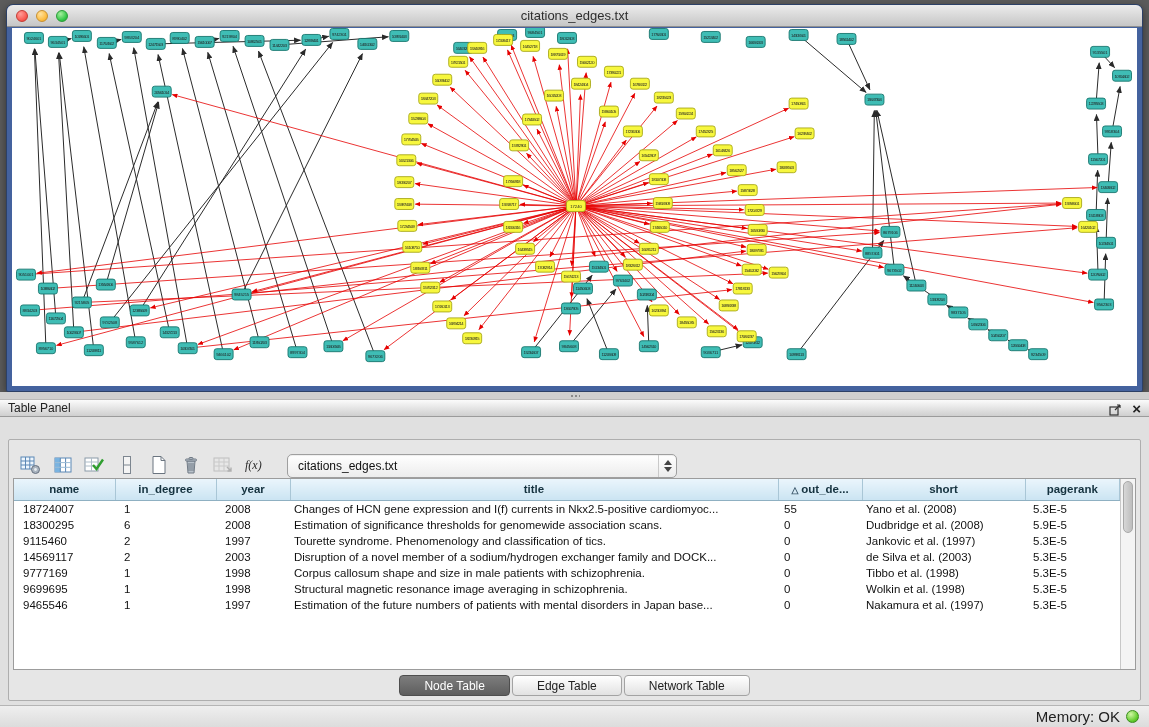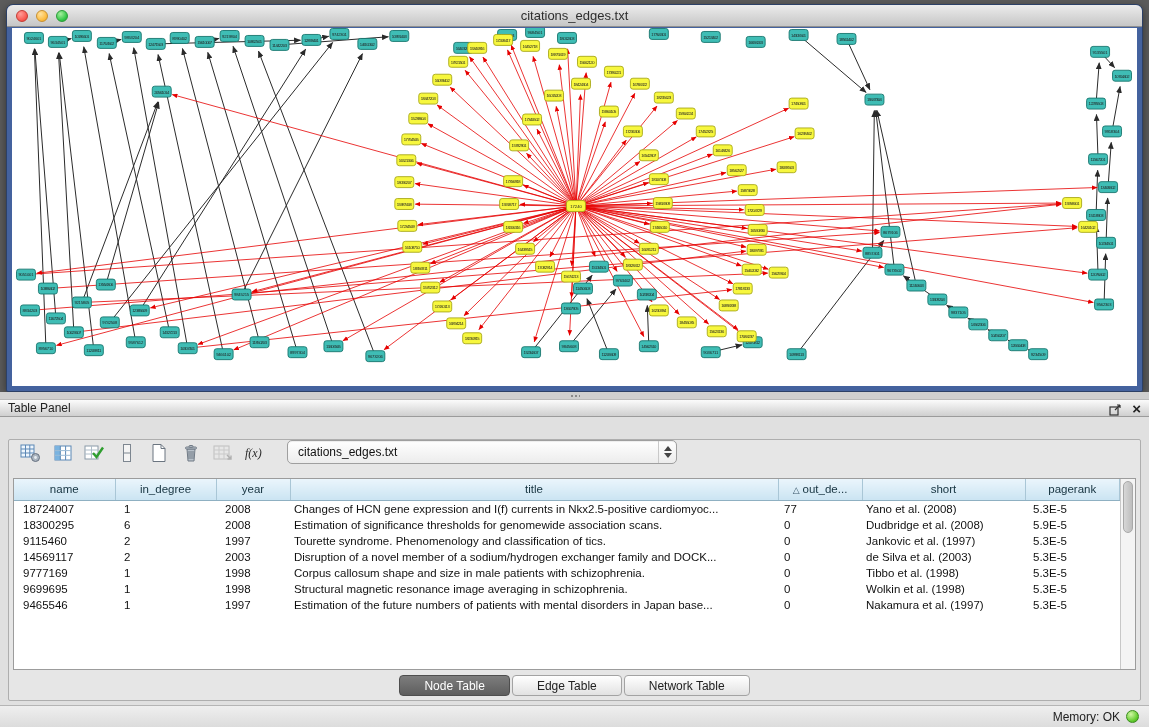--- a/index.html
+++ b/index.html
@@ -36,39 +36,39 @@
   .ph-icons { margin-left:auto; display:flex; align-items:center; gap:10px; }
   .ph-float { width:13px; height:13px; display:inline-block; }
   .ph-close { font-size:15px; font-weight:bold; color:#222; line-height:13px; cursor:default; }
 
   
   .panel-area { position:absolute; left:0; top:417px; width:1149px; height:288px; background:#e0e0e0; }
   .panel-inner { position:absolute; left:8px; right:8px; top:22px; height:262px;
     background:#e6e6e6; border:1px solid #aeaeae; border-radius:2px;
     display:flex; flex-direction:column; }
 
-  .toolbar { height:38px; display:flex; align-items:flex-start; gap:5px; padding:0 8px; }
+  .toolbar { height:38px; display:flex; align-items:flex-end; gap:5px; padding:0 8px; }
   .tbtn { width:27px; height:26px; border:none; background:transparent; border-radius:4px;
     display:flex; align-items:center; justify-content:center; }
   .tbtn svg { display:block; }
   .combo { margin-left:14px; width:390px; height:24px; background:linear-gradient(#ffffff,#ececec);
     border:1px solid #9f9f9f; border-radius:5px; display:flex; align-items:center;
     padding-left:10px; box-shadow:inset 0 1px 1px rgba(0,0,0,.07); }
   .combo-text { font-size:12px; color:#111; flex:1; }
   .combo-arrows { width:18px; height:100%; display:flex; flex-direction:column; align-items:center;
     justify-content:center; gap:2px; border-left:1px solid #c9c9c9; }
   .arr-up   { width:0; height:0; border-left:4px solid transparent; border-right:4px solid transparent; border-bottom:5px solid #444; }
   .arr-down { width:0; height:0; border-left:4px solid transparent; border-right:4px solid transparent; border-top:5px solid #444; }
 
   
   .table-box { margin:0 4px; height:192px; background:#ffffff; border:1px solid #9c9c9c;
     display:flex; overflow:hidden; position:relative; }
   table { table-layout:fixed; border-collapse:collapse; width:calc(100% - 15px); align-self:flex-start; }
   th { height:21px; background:linear-gradient(#eaf5fc,#cbe4f2); border-right:1px solid #a9c6d6;
-    border-bottom:1px solid #8fb0c2; font-weight:normal; font-size:11.5px; color:#15323f;
+    border-bottom:1px solid #8fb0c2; font-weight:bold; font-size:11.5px; color:#15323f;
     text-align:center; overflow:hidden; white-space:nowrap; }
   th .sort { font-size:9px; margin-right:3px; color:#3a566a; }
   td { height:16px; line-height:16px; font-size:11.5px; color:#111; white-space:nowrap;
     overflow:hidden; text-overflow:clip; padding:0 4px; }
   td.col0, td.col1, td.col2 { padding-left:9px; }
   td.col4 { padding-left:6px; }
   td.col5 { text-align:left; }
   td.col6 { padding-left:8px; }
   .vscroll { position:absolute; right:0; top:0; bottom:0; width:15px; background:#f4f4f4;
     border-left:1px solid #c8c8c8; }
@@ -78,21 +78,21 @@
   
   .tabs-row { flex:1; display:flex; align-items:center; justify-content:center; gap:2px; }
   .ttab { font-family:"Liberation Sans", sans-serif; font-size:12px; padding:3px 24px; height:21px;
     border:1px solid #a3a3a3; border-radius:4px; background:linear-gradient(#ffffff,#e2e2e2); color:#222; }
   .ttab.active { background:linear-gradient(#7d7d7d,#5e5e5e); border-color:#4e4e4e; color:#ffffff; }
 
   
   .statusbar { position:absolute; left:0; bottom:0; width:1149px; height:22px;
     background:linear-gradient(#efefef,#dcdcdc); border-top:1px solid #b5b5b5;
     display:flex; align-items:center; justify-content:flex-end; padding-right:10px; gap:6px; }
-  .statusbar span.mem { font-size:12px; color:#222; }
+  .statusbar span.mem { font-size:15px; color:#222; }
   .memdot { width:13px; height:13px; border-radius:50%; border:1px solid #3a8c1e;
     background:radial-gradient(circle at 35% 30%, #d2f7a6, #62cc2e 65%, #3d9e14); }
 </style>
 </head>
 <body>
 
 <div class="graph-window">
   <div class="titlebar">
     <span class="traffic">
       <span class="light tl-close"></span>
@@ -935,21 +935,21 @@
               <th><span>short</span></th>
               <th><span>pagerank</span></th>
             </tr>
           </thead>
         <tbody id="tbody">
             <tr>
               <td class="col0">18724007</td>
               <td class="col1">1</td>
               <td class="col2">2008</td>
               <td class="col3">Changes of HCN gene expression and I(f) currents in Nkx2.5-positive cardiomyoc...</td>
-              <td class="col4">77</td>
+              <td class="col4">55</td>
               <td class="col5">Yano et al. (2008)</td>
               <td class="col6">5.3E-5</td>
             </tr>
             <tr>
               <td class="col0">18300295</td>
               <td class="col1">6</td>
               <td class="col2">2008</td>
               <td class="col3">Estimation of significance thresholds for genomewide association scans.</td>
               <td class="col4">0</td>
               <td class="col5">Dudbridge et al. (2008)</td>

